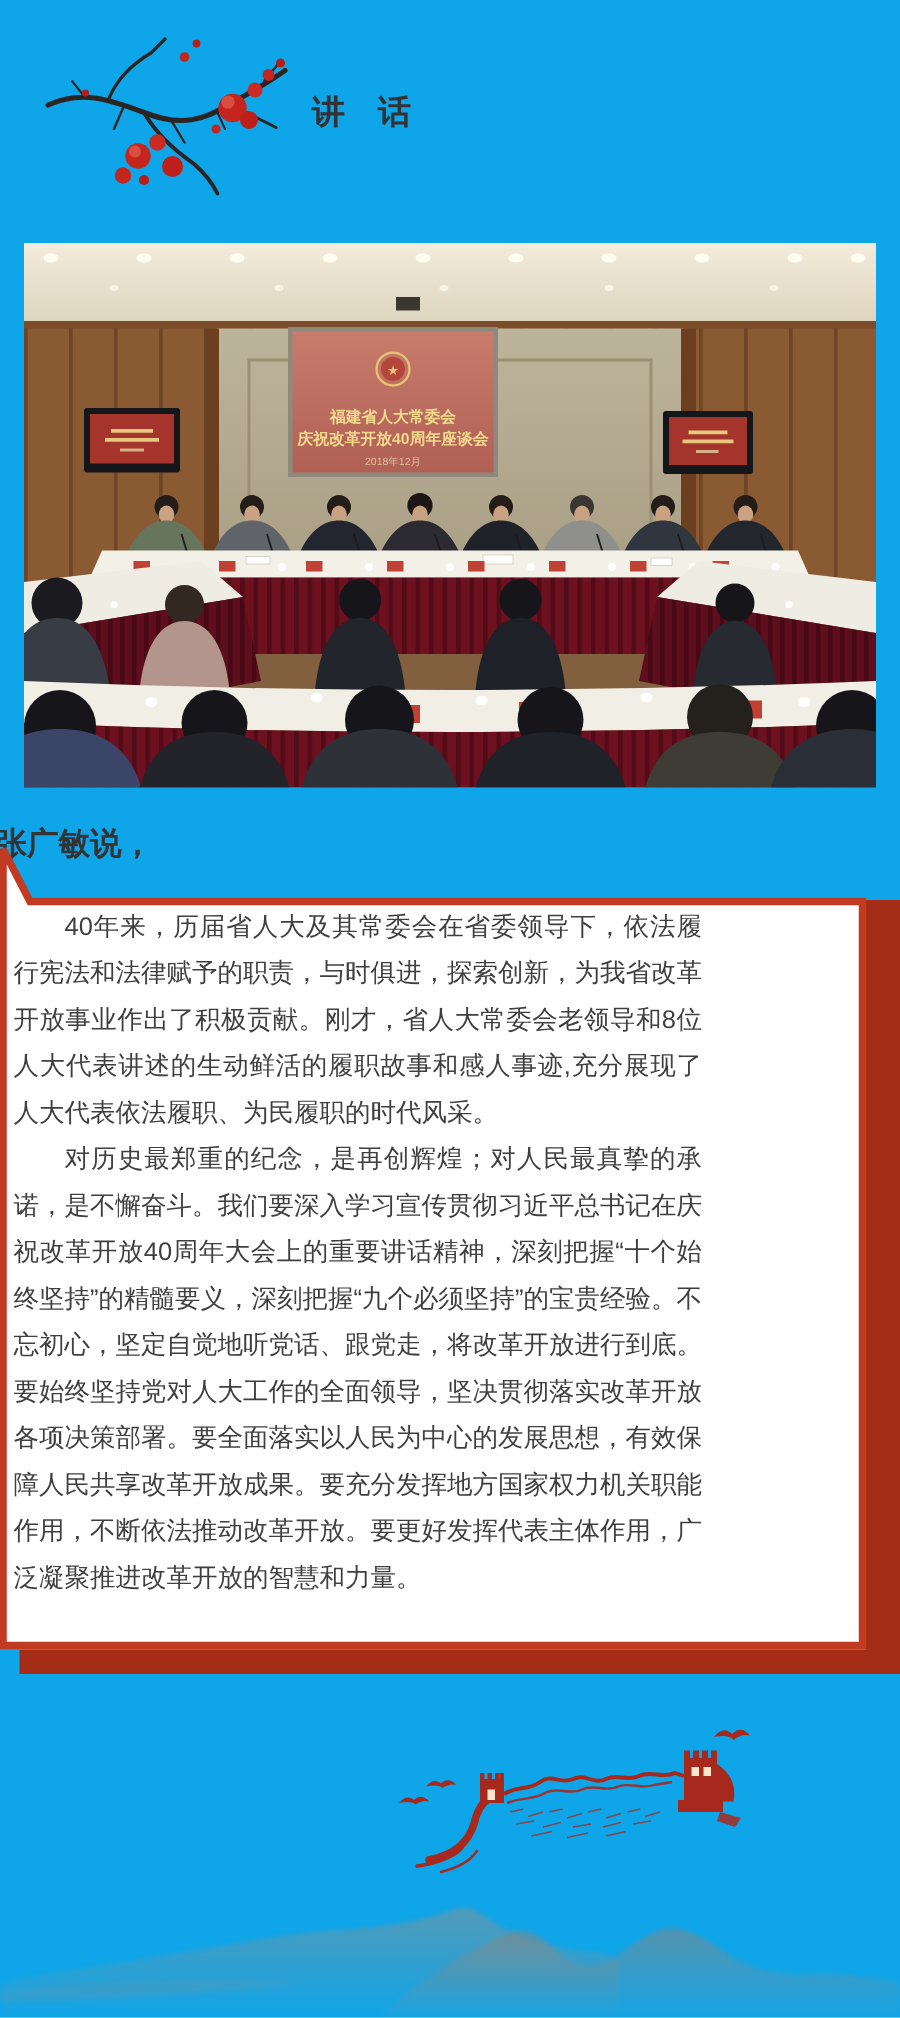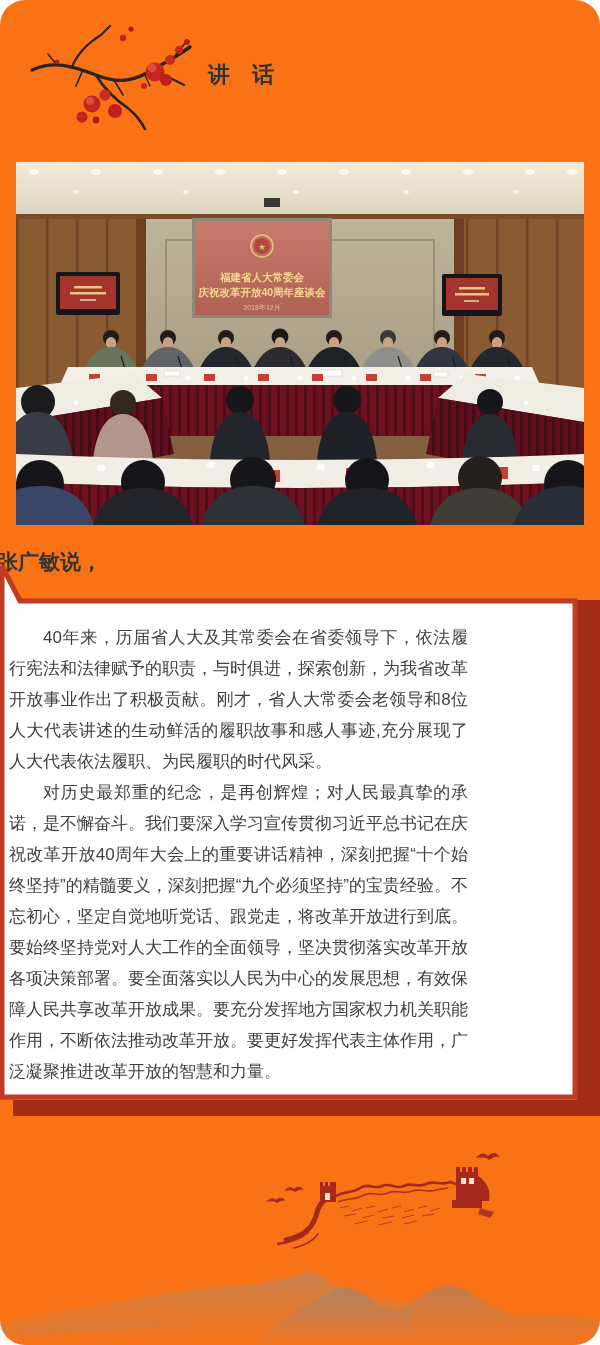--- a/index.html
+++ b/index.html
@@ -1,40 +1,39 @@
 <!DOCTYPE html>
 <html><head>
 <meta charset="utf-8">
 <style>
   html,body{margin:0;padding:0;}
   .page{
     position:relative;
     width:600px;height:1345px;
-    background:#f97316;
+    background:#0ea5e9;
     overflow:hidden;
     font-family:"Liberation Sans",sans-serif;
-    border-radius:25px;
   }
   .plum{position:absolute;left:26px;top:16px;width:182px;height:118px;}
   .section-title{
     position:absolute;left:208px;top:60px;
     font-size:22px;font-weight:bold;color:#333;
     white-space:pre;
   }
   .photo{position:absolute;left:16px;top:162px;width:568px;height:363px;}
   .photo svg{display:block;width:100%;height:100%;}
   .speaker{
     position:absolute;left:-3px;top:548px;
     font-size:21px;font-weight:bold;color:#333;
   }
   .bubble-frame{position:absolute;left:0;top:560px;width:600px;height:560px;}
   .speech-text{
     position:absolute;left:0;top:598px;width:476px;
     box-sizing:border-box;
-    padding:24px 8px 0 9px;
+    padding:4px 8px 0 9px;
     font-size:17px;line-height:31px;color:#3F3F3F;
     text-align:justify;
   }
   .speech-text p{margin:0;text-indent:2em;}
   .greatwall{position:absolute;left:258px;top:1146px;width:252px;height:104px;}
   .mountains{position:absolute;left:0;top:1258px;width:600px;height:87px;}
 </style>
 </head>
 <body>
 

